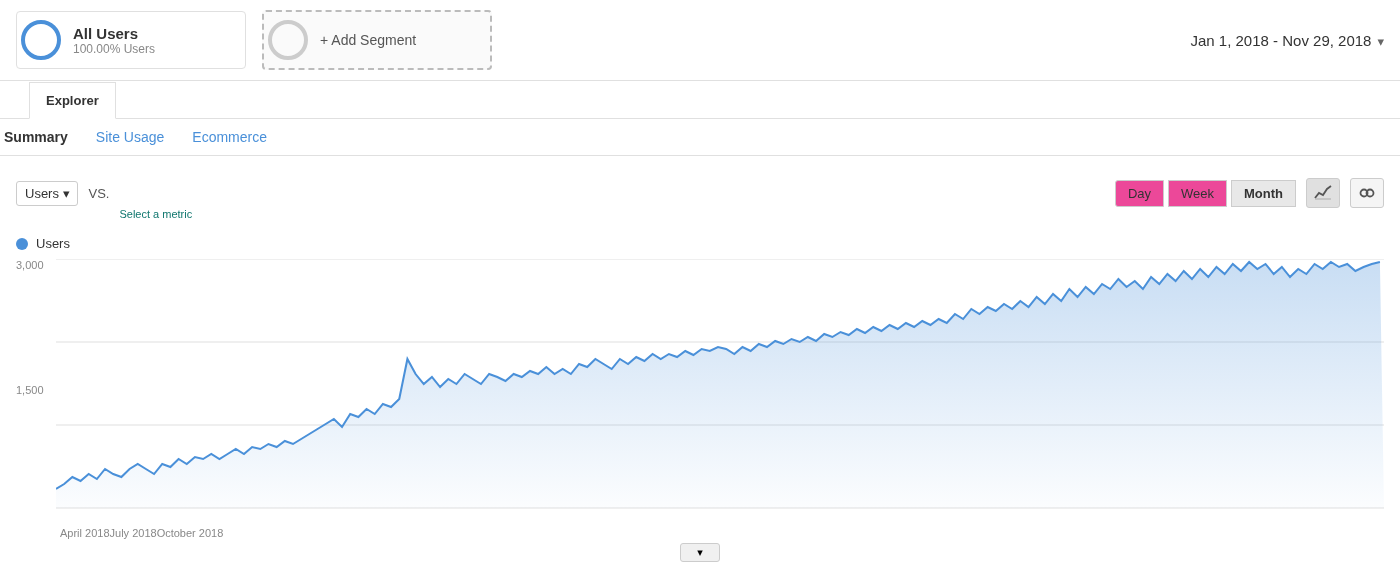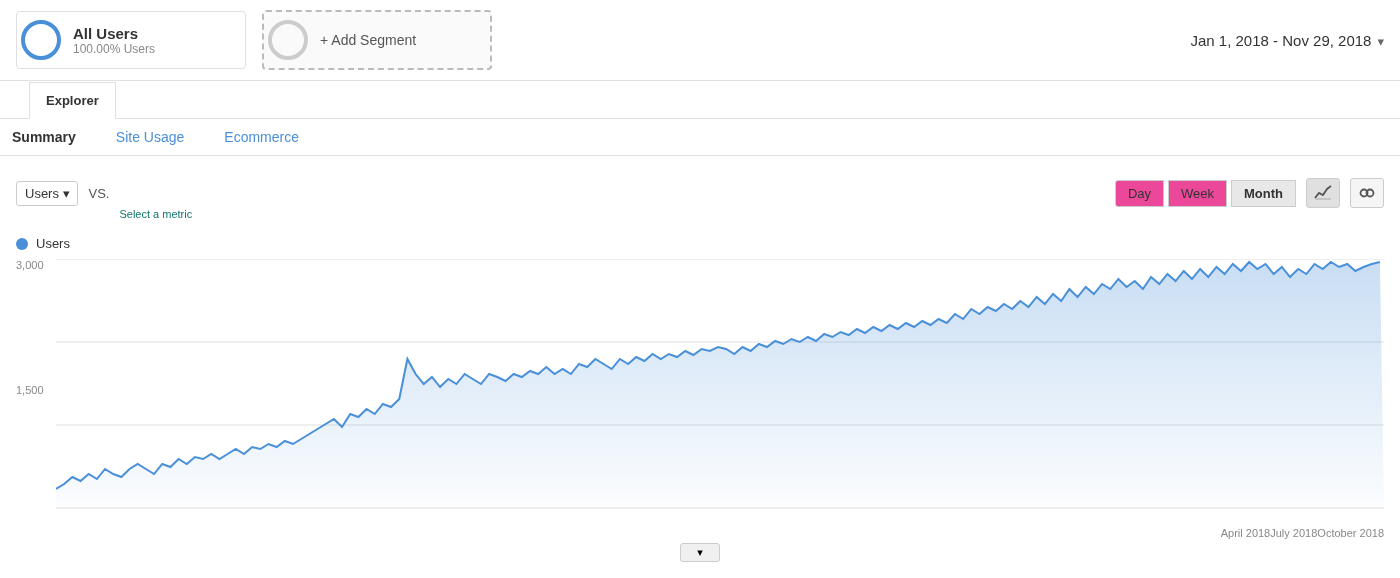--- a/index.html
+++ b/index.html
@@ -51,22 +51,22 @@
     .tab.active {
       border: 1px solid #e0e0e0;
       border-bottom: 1px solid #fff;
       font-weight: bold;
       margin-left: 19px;
     }
 
     
     .sub-nav {
       display: flex;
-      gap: 40px;
-      padding: 10px 12px;
+      gap: 28px;
+      padding: 10px 4px;
       border-bottom: 1px solid #e0e0e0;
     }
     .sub-nav-item { font-size: 14px; color: #4a90d9; cursor: pointer; }
     .sub-nav-item.active { color: #333; font-weight: bold; }
 
     
     .controls {
       display: flex;
       align-items: center;
       padding: 10px 16px;
@@ -98,21 +98,21 @@
     
     .chart-area { padding: 6px 16px 0; position: relative; }
     .legend { display: flex; align-items: center; gap: 8px; margin-bottom: 8px; }
     .legend-dot { width: 12px; height: 12px; border-radius: 50%; background: #4a90d9; }
     .legend-label { font-size: 13px; color: #333; }
 
     .chart-container { position: relative; width: 100%; height: 280px; }
     .y-axis { position: absolute; left: 0; top: 0; bottom: 30px; display: flex; flex-direction: column; justify-content: space-between; }
     .y-label { font-size: 11px; color: #888; }
     .chart-svg-wrapper { position: absolute; left: 40px; right: 0; top: 0; bottom: 30px; }
-    .x-axis { position: absolute; left: 44px; right: 0; bottom: 0; display: flex; justify-content: flex-end; align-items: center; }
+    .x-axis { position: absolute; left: 44px; right: 0; bottom: 0; display: flex; justify-content: flex-start; align-items: center; }
     .x-label { font-size: 11px; color: #888; }
 
     
     .scroll-indicator { display: flex; justify-content: center; padding: 4px; }
     .scroll-btn { background: #f0f0f0; border: 1px solid #ccc; border-radius: 3px; padding: 2px 16px; cursor: pointer; font-size: 11px; }
 
     .add-segment-text { font-size: 14px; color: #555; }
   </style>
 </head>
 <body>

